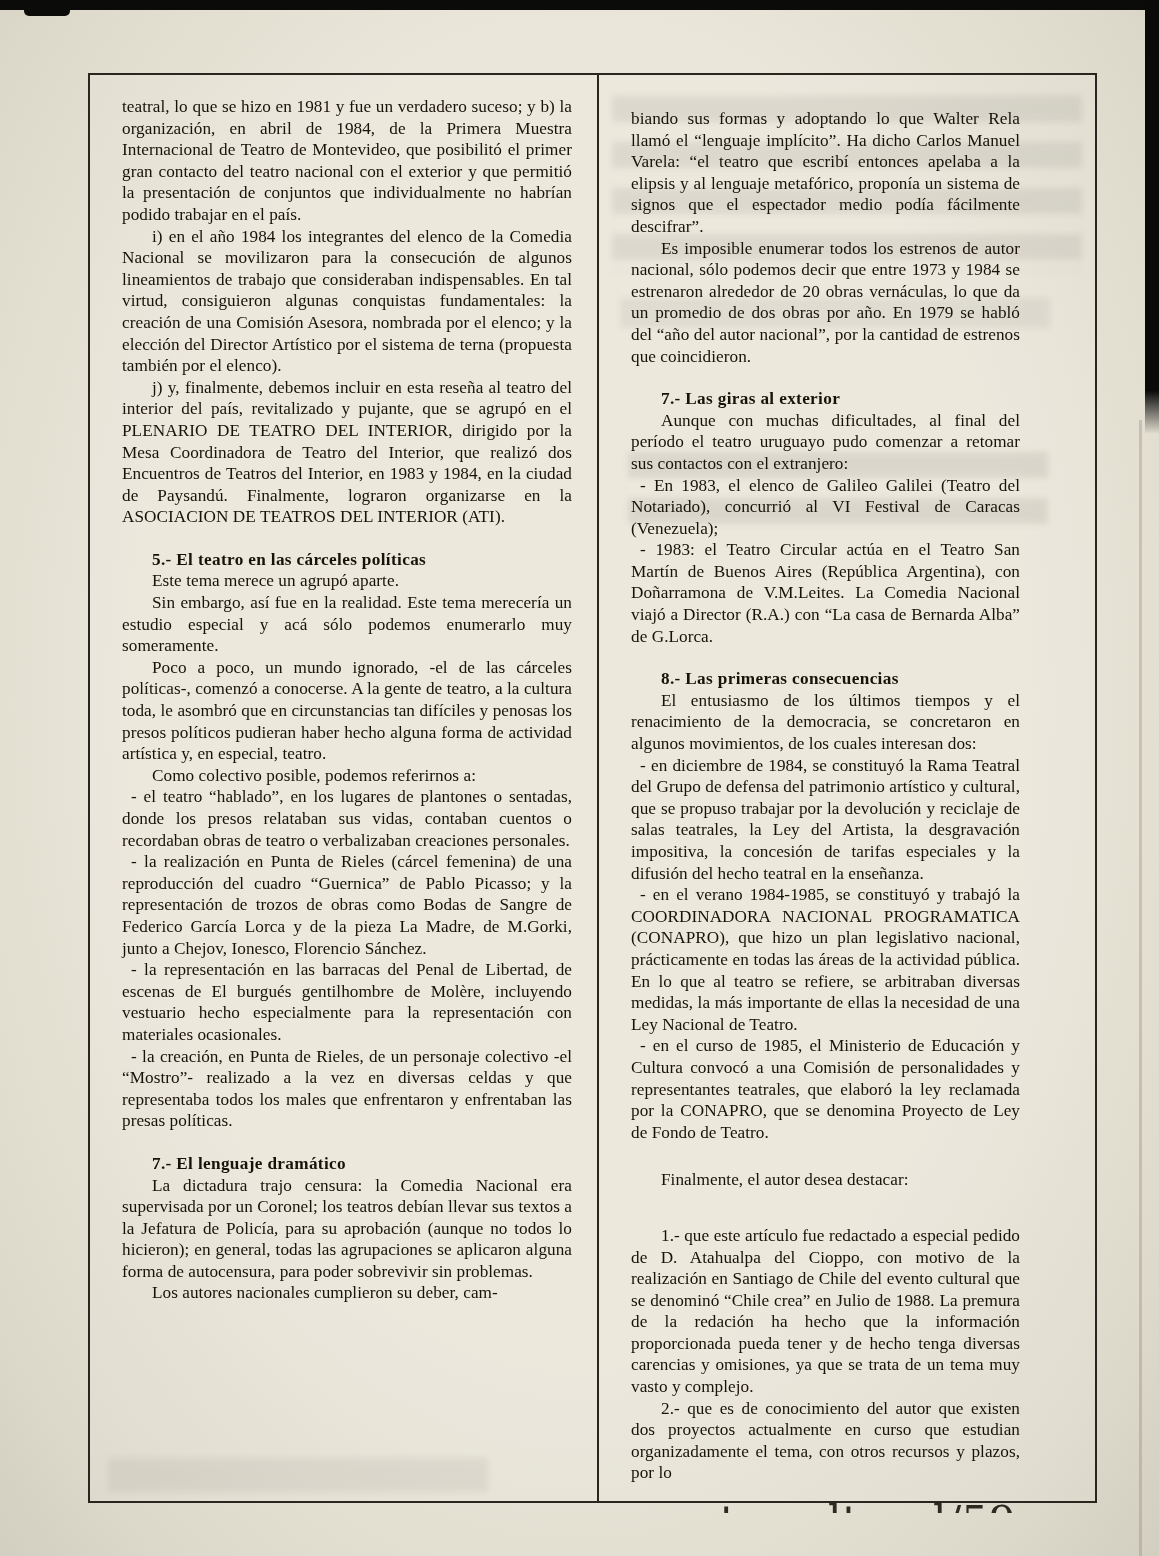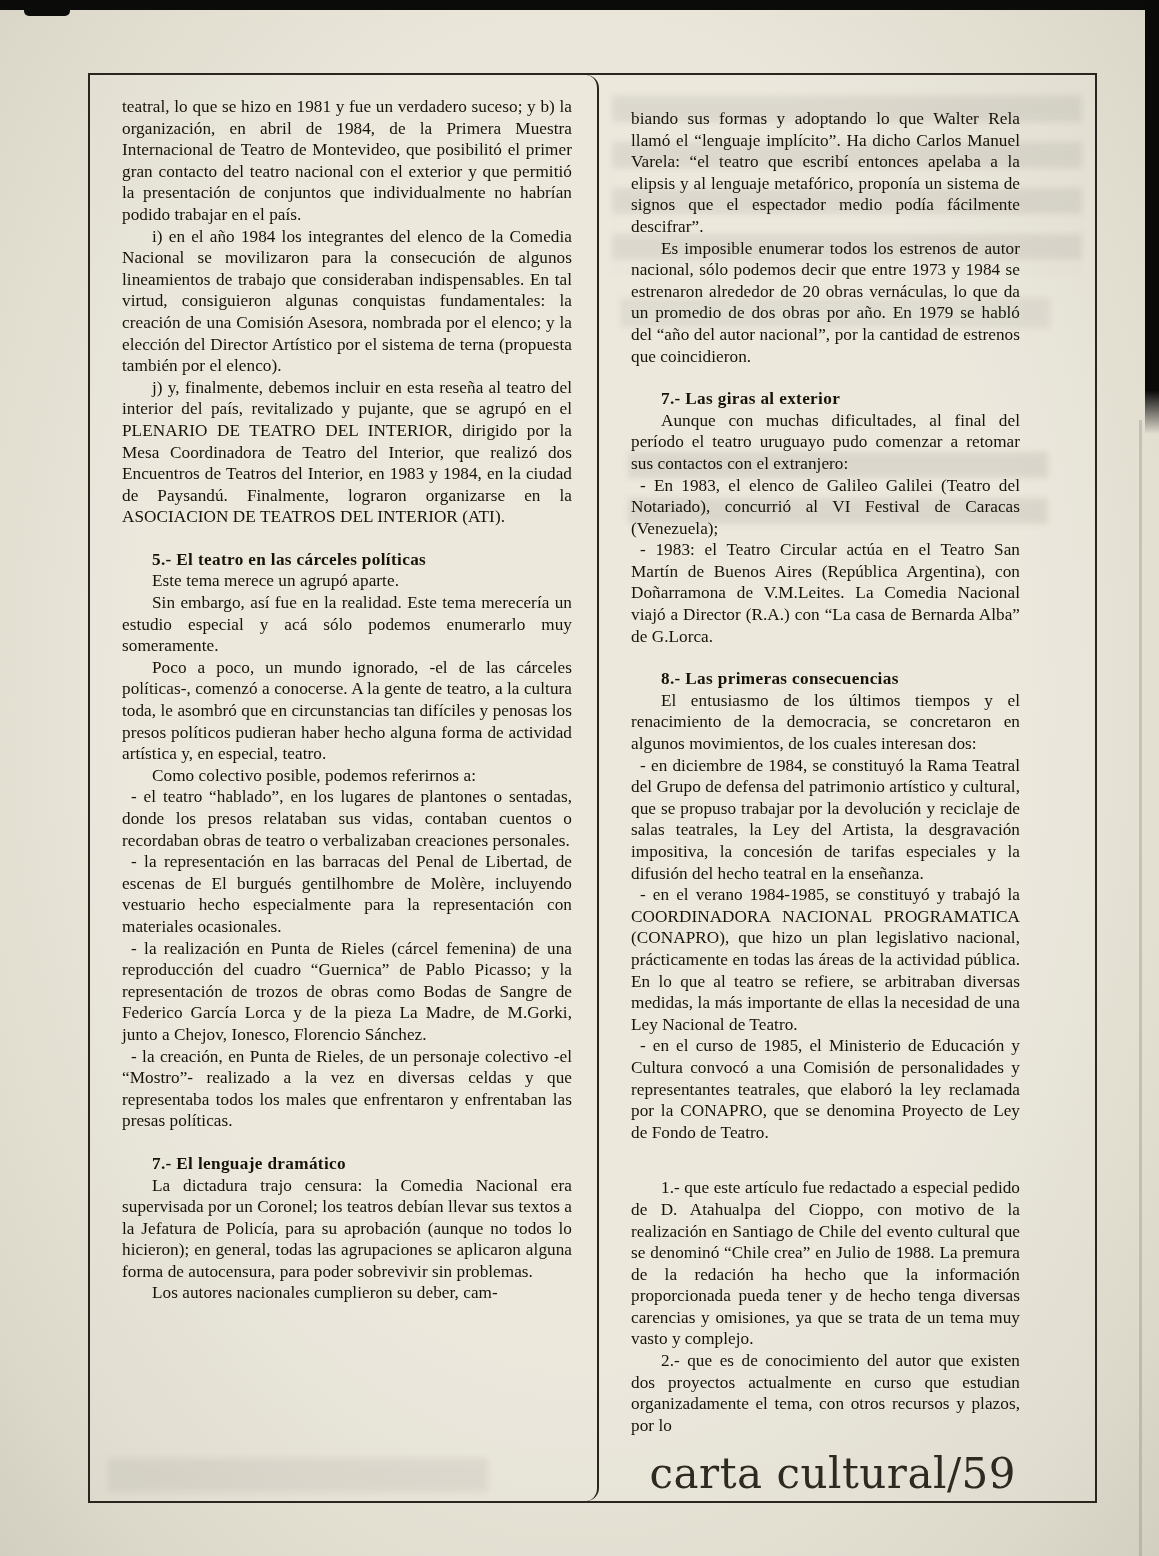--- a/index.html
+++ b/index.html
@@ -62,21 +62,20 @@
     box-sizing: border-box;
     border: 2px solid #2a251e;
     display: flex;
     background: rgba(255, 255, 255, 0.10);
   }
   .col { box-sizing: border-box; overflow: hidden; height: 100%; }
   .col-left {
     width: 509px;
     border-right: 2px solid #2a251e;
     padding: 21px 25px 16px 32px;
-    border-radius: 13px;
   }
   .col-right {
     width: 444px;
     padding: 21px 23px 12px 32px;
     margin-top: 12px;
   }
   .p {
     margin: 0;
     text-align: justify;
     font-size: 17.2px;
@@ -128,39 +127,40 @@
     <div class="col col-left">
       <p class="p cont">teatral, lo que se hizo en 1981 y fue un verdadero suceso; y b) la organización, en abril de 1984, de la Primera Muestra Internacional de Teatro de Montevideo, que posibilitó el primer gran contacto del teatro nacional con el exterior y que permitió la presentación de conjuntos que individualmente no habrían podido trabajar en el país.</p>
       <p class="p ind">i) en el año 1984 los integrantes del elenco de la Comedia Nacional se movilizaron para la consecución de algunos lineamientos de trabajo que consideraban indispensables. En tal virtud, consiguieron algunas conquistas fundamentales: la creación de una Comisión Asesora, nombrada por el elenco; y la elección del Director Artístico por el sistema de terna (propuesta también por el elenco).</p>
       <p class="p ind">j) y, finalmente, debemos incluir en esta reseña al teatro del interior del país, revitalizado y pujante, que se agrupó en el PLENARIO DE TEATRO DEL INTERIOR, dirigido por la Mesa Coordinadora de Teatro del Interior, que realizó dos Encuentros de Teatros del Interior, en 1983 y 1984, en la ciudad de Paysandú. Finalmente, lograron organizarse en la ASOCIACION DE TEATROS DEL INTERIOR (ATI).</p>
       <p class="p heading">5.- El teatro en las cárceles políticas</p>
       <p class="p ind">Este tema merece un agrupó aparte.</p>
       <p class="p ind">Sin embargo, así fue en la realidad. Este tema merecería un estudio especial y acá sólo podemos enumerarlo muy someramente.</p>
       <p class="p ind">Poco a poco, un mundo ignorado, -el de las cárceles políticas-, comenzó a conocerse. A la gente de teatro, a la cultura toda, le asombró que en circunstancias tan difíciles y penosas los presos políticos pudieran haber hecho alguna forma de actividad artística y, en especial, teatro.</p>
       <p class="p ind">Como colectivo posible, podemos referirnos a:</p>
       <p class="p list">- el teatro “hablado”, en los lugares de plantones o sentadas, donde los presos relataban sus vidas, contaban cuentos o recordaban obras de teatro o verbalizaban creaciones personales.</p>
+      <p class="p list">- la realización en Punta de Rieles (cárcel femenina) de una reproducción del cuadro “Guernica” de Pablo Picasso; y la representación de trozos de obras como Bodas de Sangre de Federico García Lorca y de la pieza La Madre, de M.Gorki, junto a Chejov, Ionesco, Florencio Sánchez.</p>
       <p class="p list">- la representación en las barracas del Penal de Libertad, de escenas de El burgués gentilhombre de Molère, incluyendo vestuario hecho especialmente para la representación con materiales ocasionales.</p>
-      <p class="p list">- la realización en Punta de Rieles (cárcel femenina) de una reproducción del cuadro “Guernica” de Pablo Picasso; y la representación de trozos de obras como Bodas de Sangre de Federico García Lorca y de la pieza La Madre, de M.Gorki, junto a Chejov, Ionesco, Florencio Sánchez.</p>
       <p class="p list">- la creación, en Punta de Rieles, de un personaje colectivo -el “Mostro”- realizado a la vez en diversas celdas y que representaba todos los males que enfrentaron y enfrentaban las presas políticas.</p>
       <p class="p heading">7.- El lenguaje dramático</p>
       <p class="p ind">La dictadura trajo censura: la Comedia Nacional era supervisada por un Coronel; los teatros debían llevar sus textos a la Jefatura de Policía, para su aprobación (aunque no todos lo hicieron); en general, todas las agrupaciones se aplicaron alguna forma de autocensura, para poder sobrevivir sin problemas.</p>
       <p class="p ind">Los autores nacionales cumplieron su deber, cam-</p>
     </div>
 
     <div class="col col-right">
       <p class="p cont">biando sus formas y adoptando lo que Walter Rela llamó el “lenguaje implícito”. Ha dicho Carlos Manuel Varela: “el teatro que escribí entonces apelaba a la elipsis y al lenguaje metafórico, proponía un sistema de signos que el espectador medio podía fácilmente descifrar”.</p>
       <p class="p ind">Es imposible enumerar todos los estrenos de autor nacional, sólo podemos decir que entre 1973 y 1984 se estrenaron alrededor de 20 obras vernáculas, lo que da un promedio de dos obras por año. En 1979 se habló del “año del autor nacional”, por la cantidad de estrenos que coincidieron.</p>
       <p class="p heading">7.- Las giras al exterior</p>
       <p class="p ind">Aunque con muchas dificultades, al final del período el teatro uruguayo pudo comenzar a retomar sus contactos con el extranjero:</p>
       <p class="p list">- En 1983, el elenco de Galileo Galilei (Teatro del Notariado), concurrió al VI Festival de Caracas (Venezuela);</p>
       <p class="p list">- 1983: el Teatro Circular actúa en el Teatro San Martín de Buenos Aires (República Argentina), con Doñarramona de V.M.Leites. La Comedia Nacional viajó a Director (R.A.) con “La casa de Bernarda Alba” de G.Lorca.</p>
       <p class="p heading">8.- Las primeras consecuencias</p>
       <p class="p ind">El entusiasmo de los últimos tiempos y el renacimiento de la democracia, se concretaron en algunos movimientos, de los cuales interesan dos:</p>
       <p class="p list">- en diciembre de 1984, se constituyó la Rama Teatral del Grupo de defensa del patrimonio artístico y cultural, que se propuso trabajar por la devolución y reciclaje de salas teatrales, la Ley del Artista, la desgravación impositiva, la concesión de tarifas especiales y la difusión del hecho teatral en la enseñanza.</p>
       <p class="p list">- en el verano 1984-1985, se constituyó y trabajó la COORDINADORA NACIONAL PROGRAMATICA (CONAPRO), que hizo un plan legislativo nacional, prácticamente en todas las áreas de la actividad pública. En lo que al teatro se refiere, se arbitraban diversas medidas, la más importante de ellas la necesidad de una Ley Nacional de Teatro.</p>
       <p class="p list">- en el curso de 1985, el Ministerio de Educación y Cultura convocó a una Comisión de personalidades y representantes teatrales, que elaboró la ley reclamada por la CONAPRO, que se denomina Proyecto de Ley de Fondo de Teatro.</p>
+      <p class="p ind mt-md">Finalmente, el autor desea destacar:</p>
       <p class="p ind mt-lg">1.- que este artículo fue redactado a especial pedido de D. Atahualpa del Cioppo, con motivo de la realización en Santiago de Chile del evento cultural que se denominó “Chile crea” en Julio de 1988. La premura de la redación ha hecho que la información proporcionada pueda tener y de hecho tenga diversas carencias y omisiones, ya que se trata de un tema muy vasto y complejo.</p>
       <p class="p ind">2.- que es de conocimiento del autor que existen dos proyectos actualmente en curso que estudian organizadamente el tema, con otros recursos y plazos, por lo</p>
       <div class="footer">carta cultural/59</div>
     </div>
 
   </div>
 </div>
 
 </body></html>

